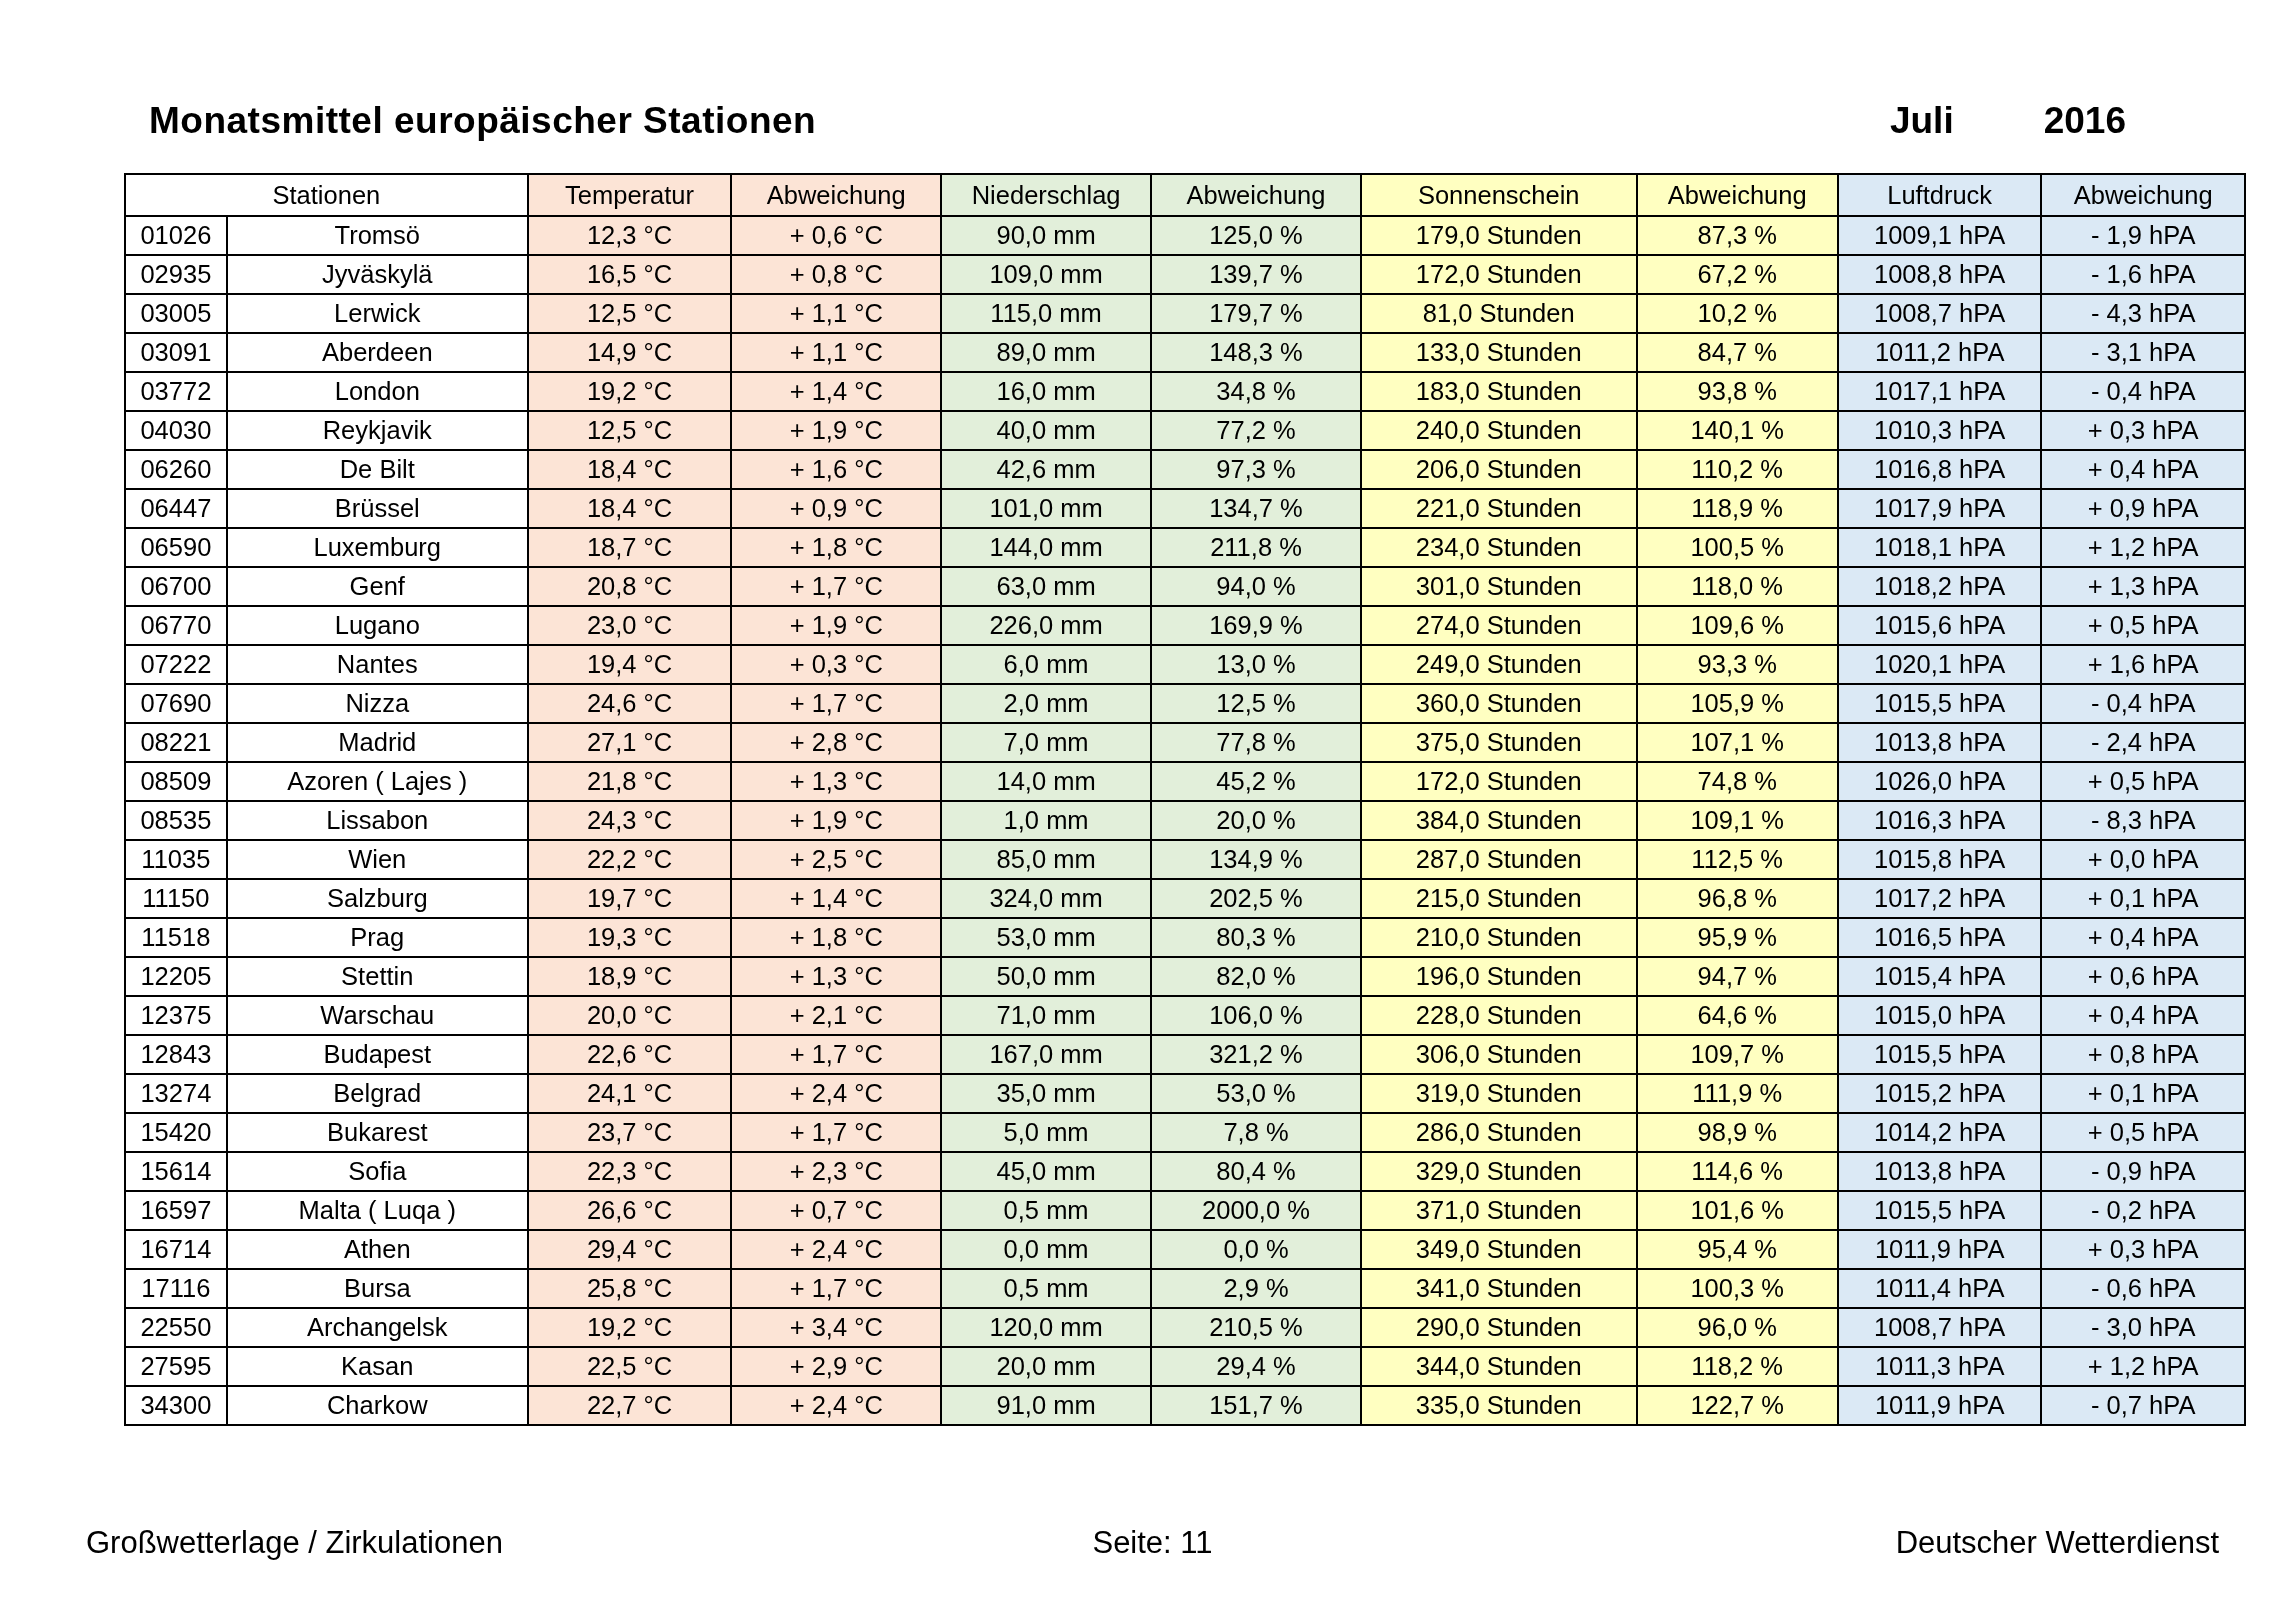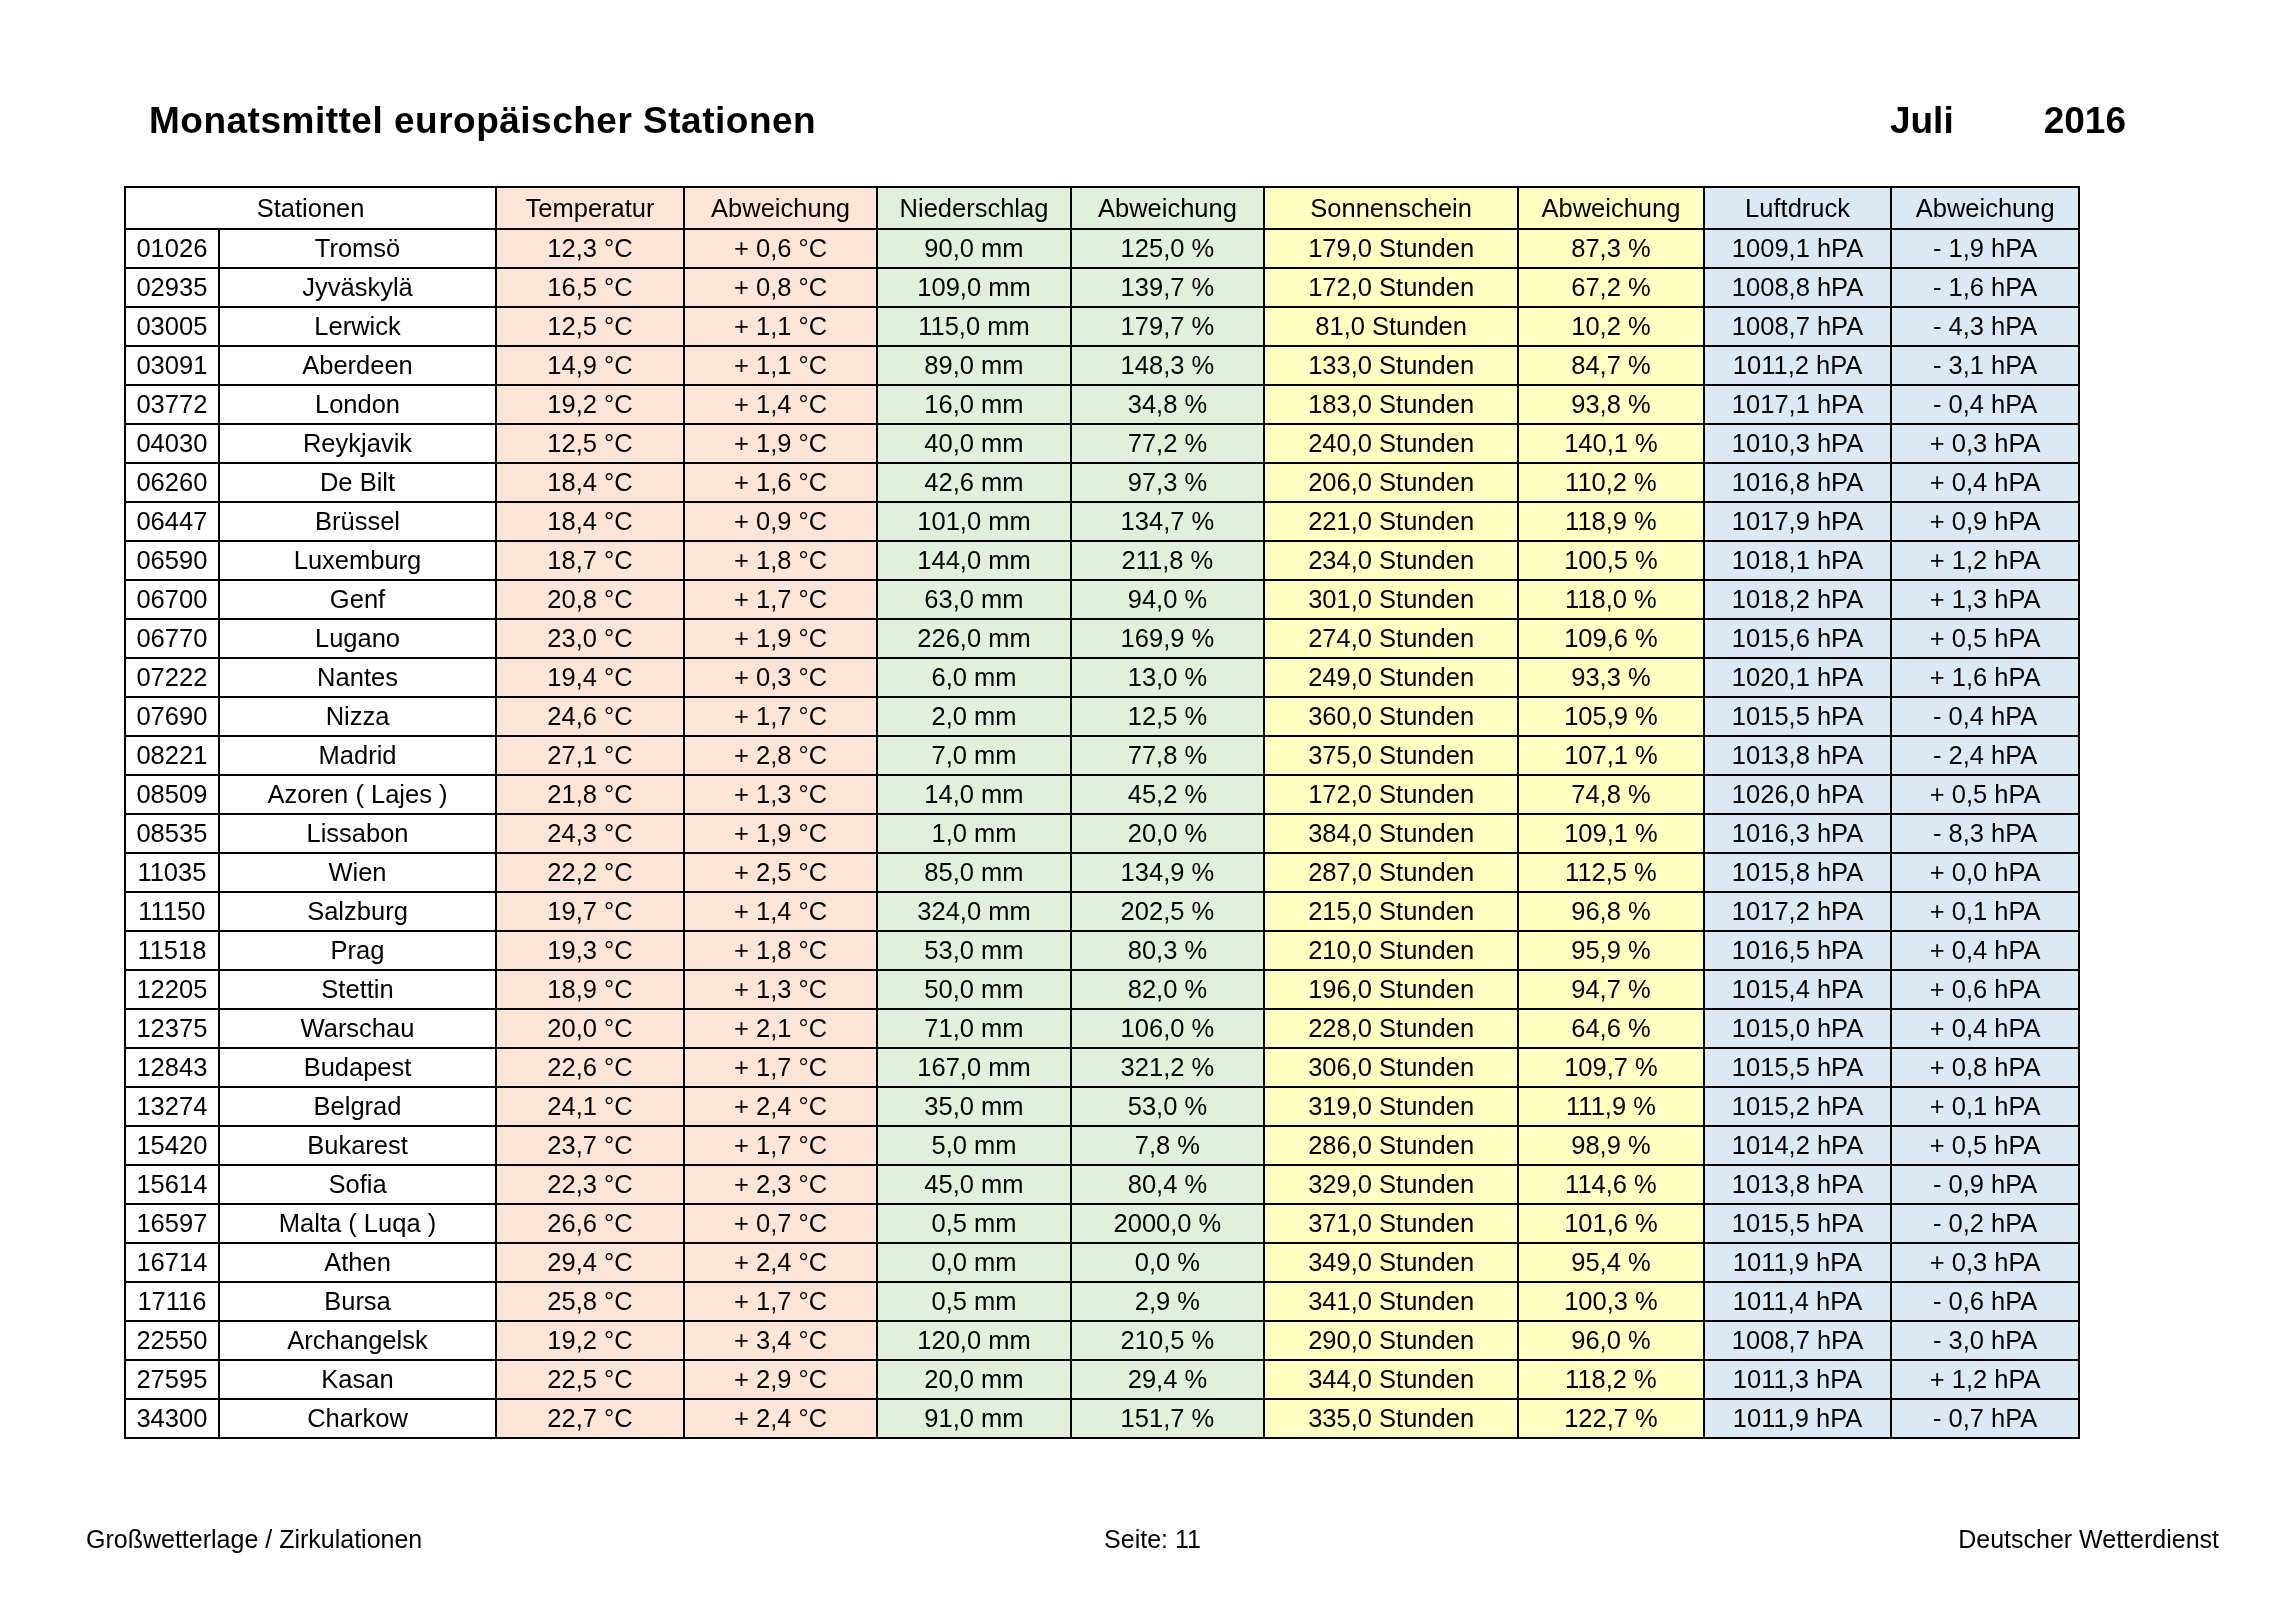--- a/index.html
+++ b/index.html
@@ -37,22 +37,22 @@
     font-size: 37px;
     font-weight: bold;
     display: flex;
     gap: 90px;
   }
 
   
   .table-wrap {
     position: absolute;
     left: 124px;
-    top: 186px;
-    width: 1956px;
+    top: 173px;
+    width: 2122px;
   }
   table.stations {
     width: 100%;
     table-layout: fixed;
     border-collapse: collapse;
     border: 2.9px solid #000;
   }
   table.stations th,
   table.stations td {
     border: 2px solid #000;
@@ -81,21 +81,21 @@
 
   
   .footer {
     position: absolute;
     top: 1525px;
     left: 86px;
     right: 74px;
     display: flex;
     justify-content: space-between;
     align-items: baseline;
-    font-size: 25px;
+    font-size: 31px;
   }
   .footer .center {
     position: absolute;
     left: 0;
     right: 0;
     text-align: center;
     pointer-events: none;
   }
 </style>
 </head>

